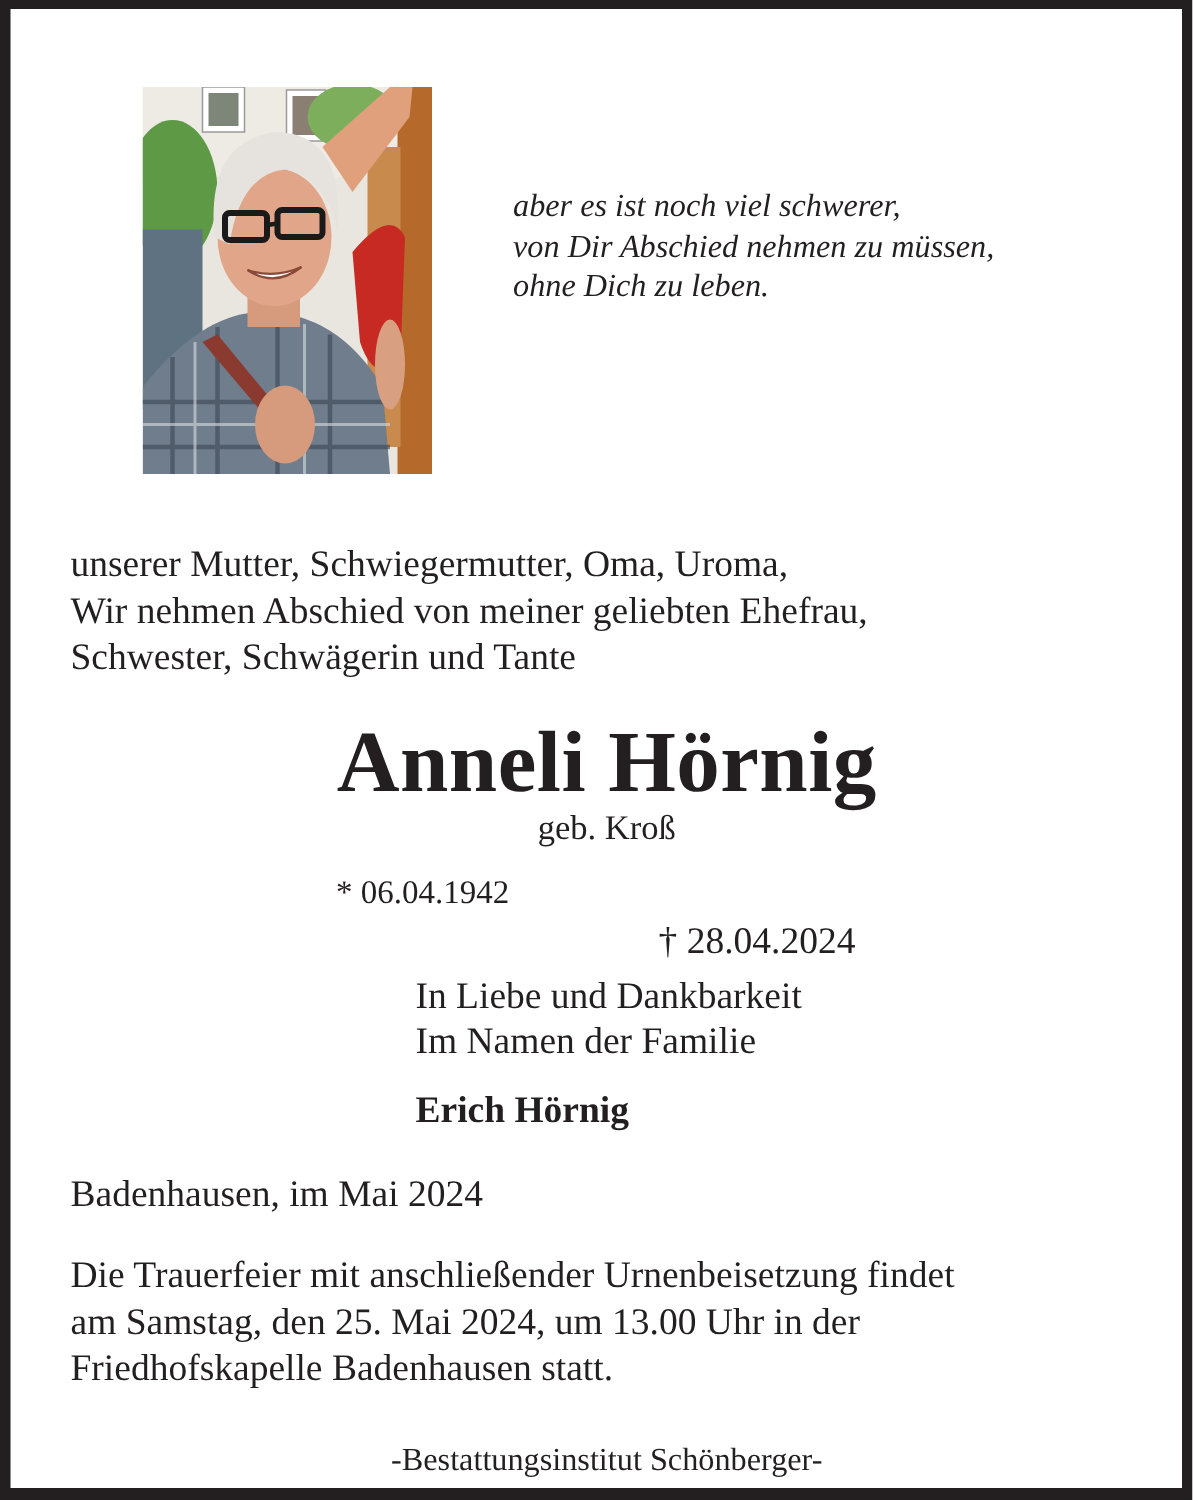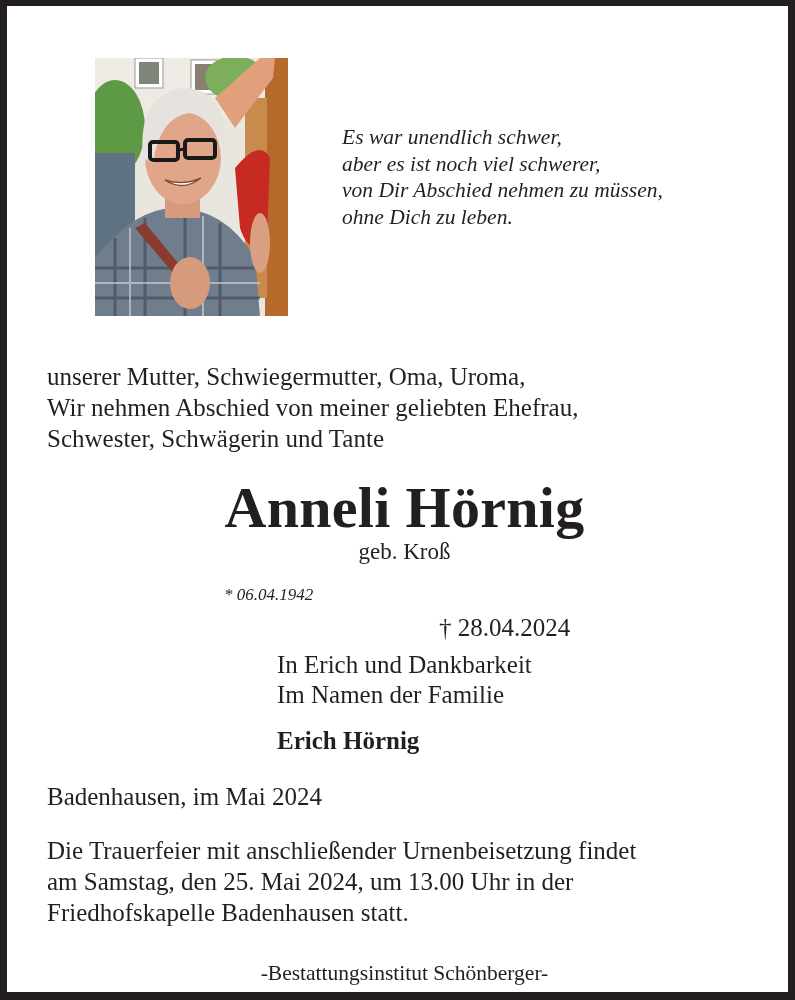--- a/index.html
+++ b/index.html
@@ -7,21 +7,21 @@
            font-family: "Liberation Serif", "DejaVu Serif", serif; color: #231f20; }
     .frame { position: absolute; left: 0; top: 0; width: 795px; height: 1000px;
              box-sizing: border-box; border-style: solid; border-color: #231f20;
              border-width: 6px 7px 8px 7px; background: #fff; }
     .photo { position: absolute; left: 88px; top: 52px; width: 193px; height: 258px; overflow: hidden; }
     .poem { position: absolute; left: 335px; top: 118px; font-style: italic; font-size: 21.5px; line-height: 26.5px; }
     .intro { position: absolute; left: 40px; top: 355px; font-size: 25px; line-height: 31px; }
     .name { position: absolute; left: 0; width: 795px; top: 470px; text-align: center;
             font-weight: bold; font-size: 58px; line-height: 64px; letter-spacing: 0.3px; }
     .maiden { position: absolute; left: 0; width: 795px; top: 532px; text-align: center; font-size: 23px; line-height: 28px; }
-    .born { position: absolute; left: 217px; top: 574px; font-size: 17px; line-height: 30px; font-style: italic; }
+    .born { position: absolute; left: 217px; top: 574px; font-size: 22px; line-height: 30px; }
     .died { position: absolute; left: 432px; top: 574px; font-size: 25px; line-height: 30px; margin-top: 33px; }
     .closing { position: absolute; left: 270px; top: 644px; font-size: 25px; line-height: 30px; }
     .signer { position: absolute; left: 270px; top: 720px; font-size: 25px; line-height: 30px; font-weight: bold; }
     .place { position: absolute; left: 40px; top: 776px; font-size: 25px; line-height: 30px; }
     .service { position: absolute; left: 40px; top: 829px; font-size: 25px; line-height: 31px; }
     .undertaker { position: absolute; left: 0; width: 795px; top: 954px; text-align: center; font-size: 21.5px; line-height: 26px; }
     .line { display: block; white-space: nowrap; }
   </style>
 </head>
 <body>
@@ -78,39 +78,38 @@
       <line x1="83" y1="92" x2="90" y2="91" stroke="#1a1a1a" stroke-width="3"></line>
 
       <path d="M70 122 Q88 134 106 120 Q88 128 70 122 Z" fill="#fff" stroke="#8a4a3a" stroke-width="1.5"></path>
 
       <ellipse cx="95" cy="225" rx="20" ry="26" fill="#d69a7c"></ellipse>
       <ellipse cx="165" cy="185" rx="10" ry="30" fill="#d8a080"></ellipse>
     </svg>
   </div>
 
   <div class="poem">
-    <span class="line">Es war unendlich schwer,</span>
     <span class="line">aber es ist noch viel schwerer,</span>
     <span class="line">von Dir Abschied nehmen zu müssen,</span>
     <span class="line">ohne Dich zu leben.</span>
   </div>
 
   <div class="intro">
     <span class="line">unserer Mutter, Schwiegermutter, Oma, Uroma,</span>
     <span class="line">Wir nehmen Abschied von meiner geliebten Ehefrau,</span>
     <span class="line">Schwester, Schwägerin und Tante</span>
   </div>
 
   <div class="name">Anneli Hörnig</div>
   <div class="maiden">geb. Kroß</div>
   <div class="born">* 06.04.1942</div>
   <div class="died">† 28.04.2024</div>
 
   <div class="closing">
-    <span class="line">In Erich und Dankbarkeit</span>
+    <span class="line">In Liebe und Dankbarkeit</span>
     <span class="line">Im Namen der Familie</span>
   </div>
   <div class="signer">Erich Hörnig</div>
 
   <div class="place">Badenhausen, im Mai 2024</div>
 
   <div class="service">
     <span class="line">Die Trauerfeier mit anschließender Urnenbeisetzung findet</span>
     <span class="line">am Samstag, den 25. Mai 2024, um 13.00 Uhr in der</span>
     <span class="line">Friedhofskapelle Badenhausen statt.</span>

